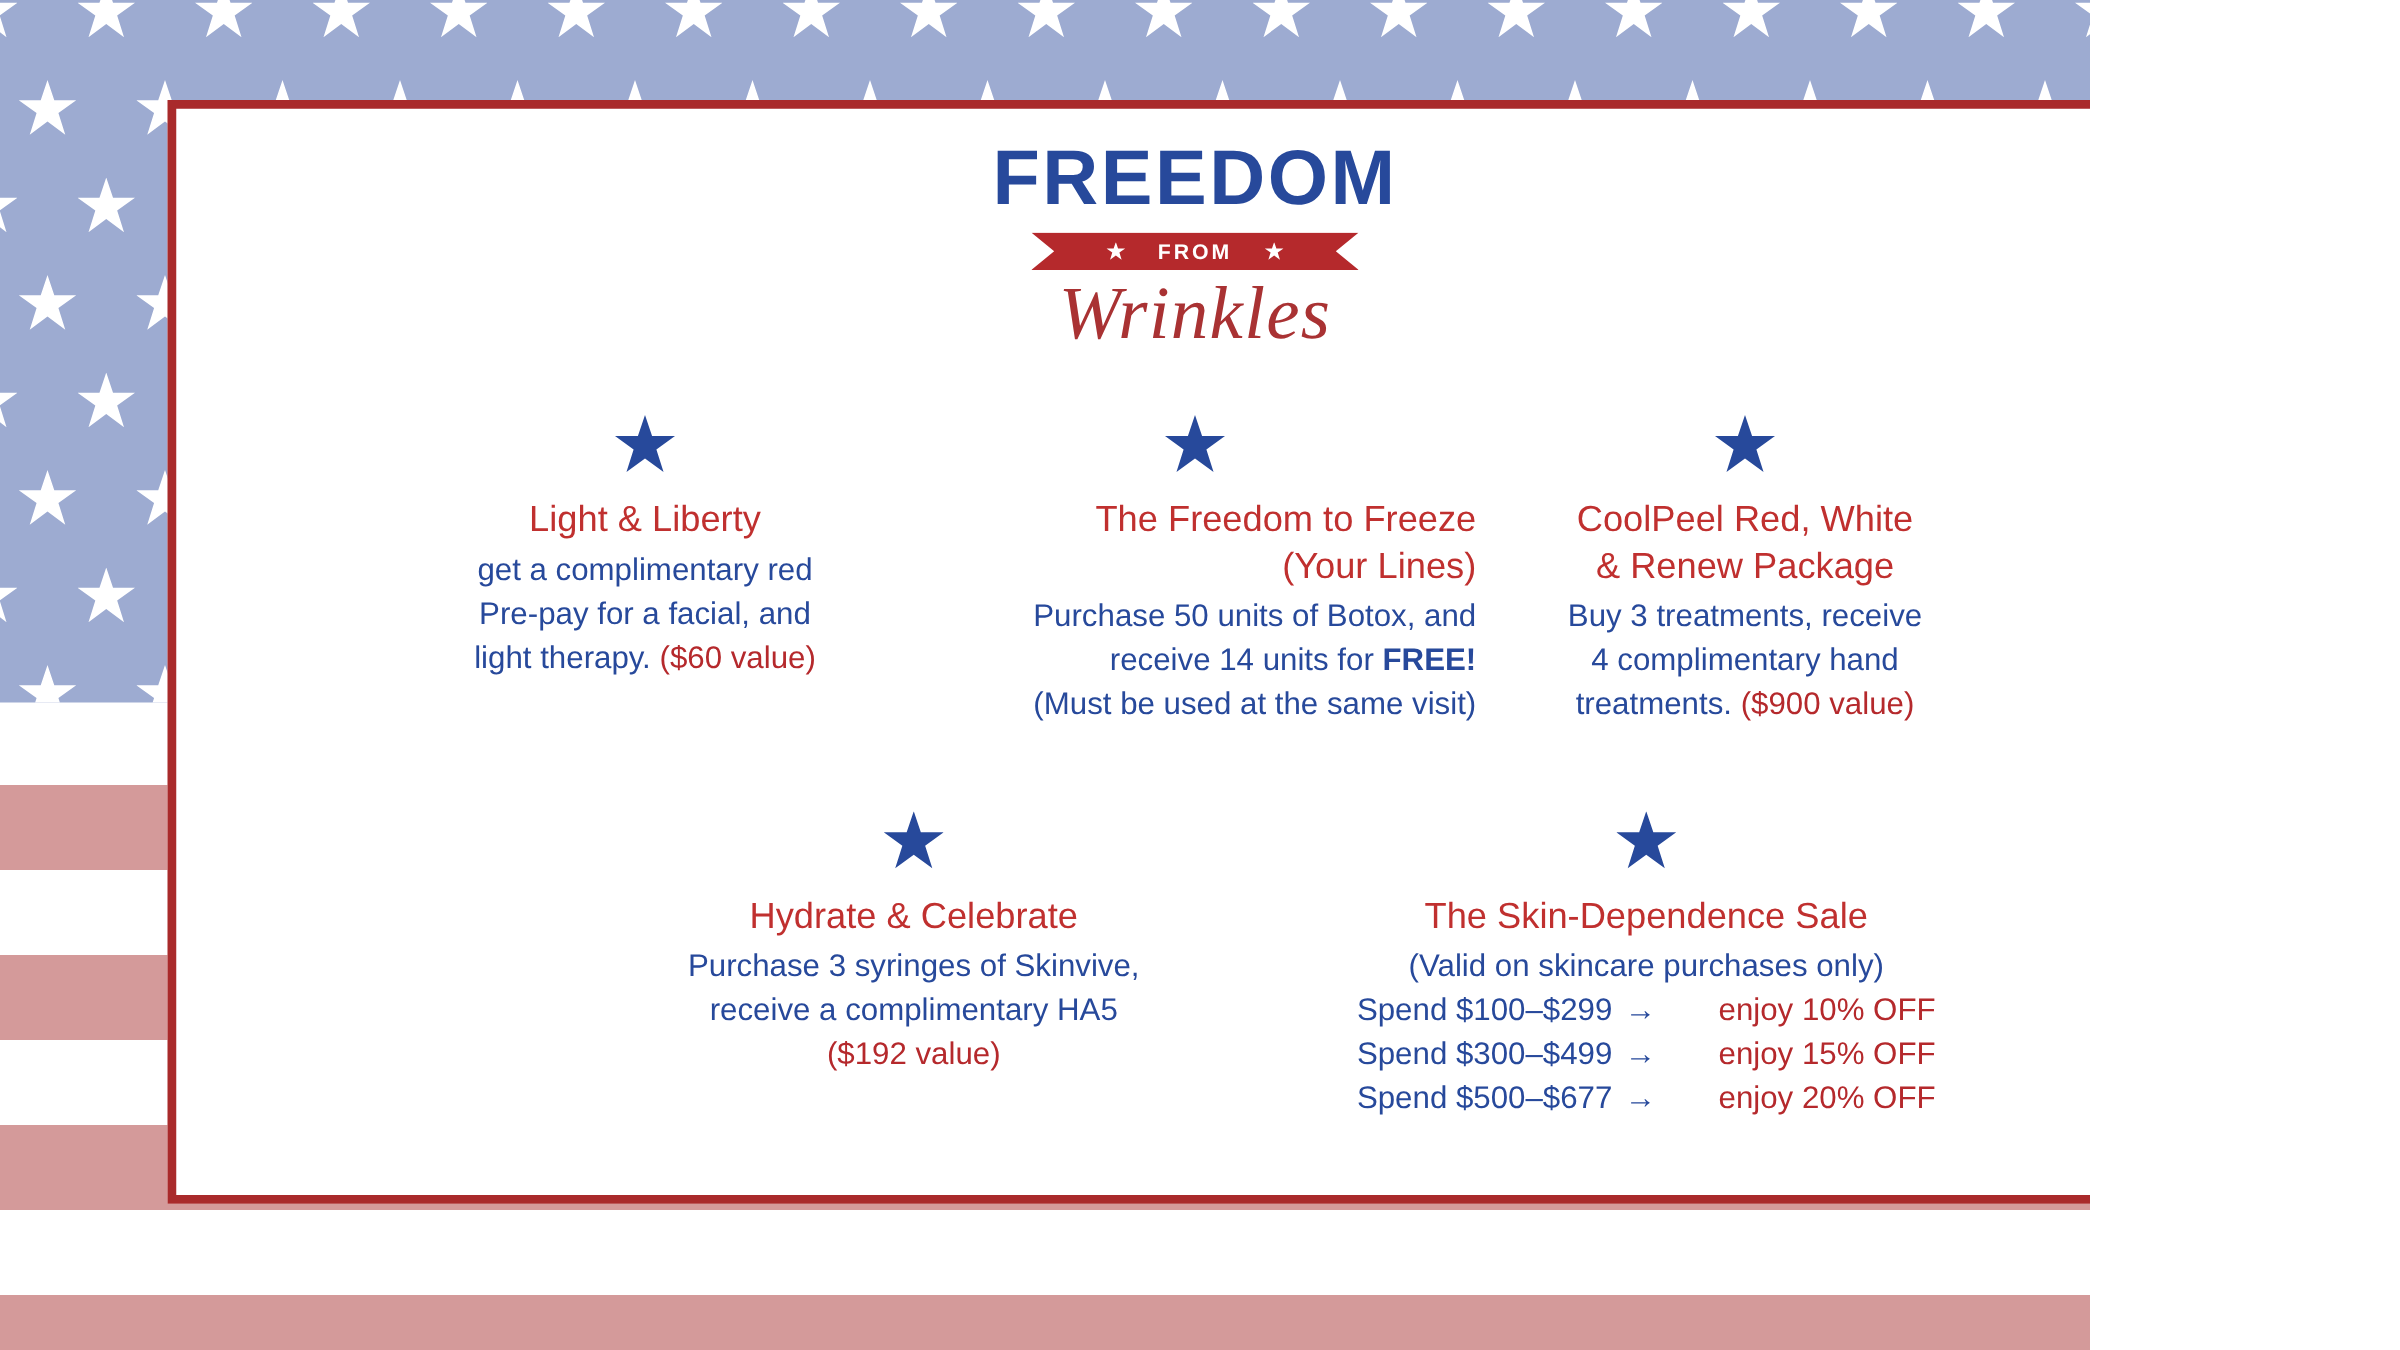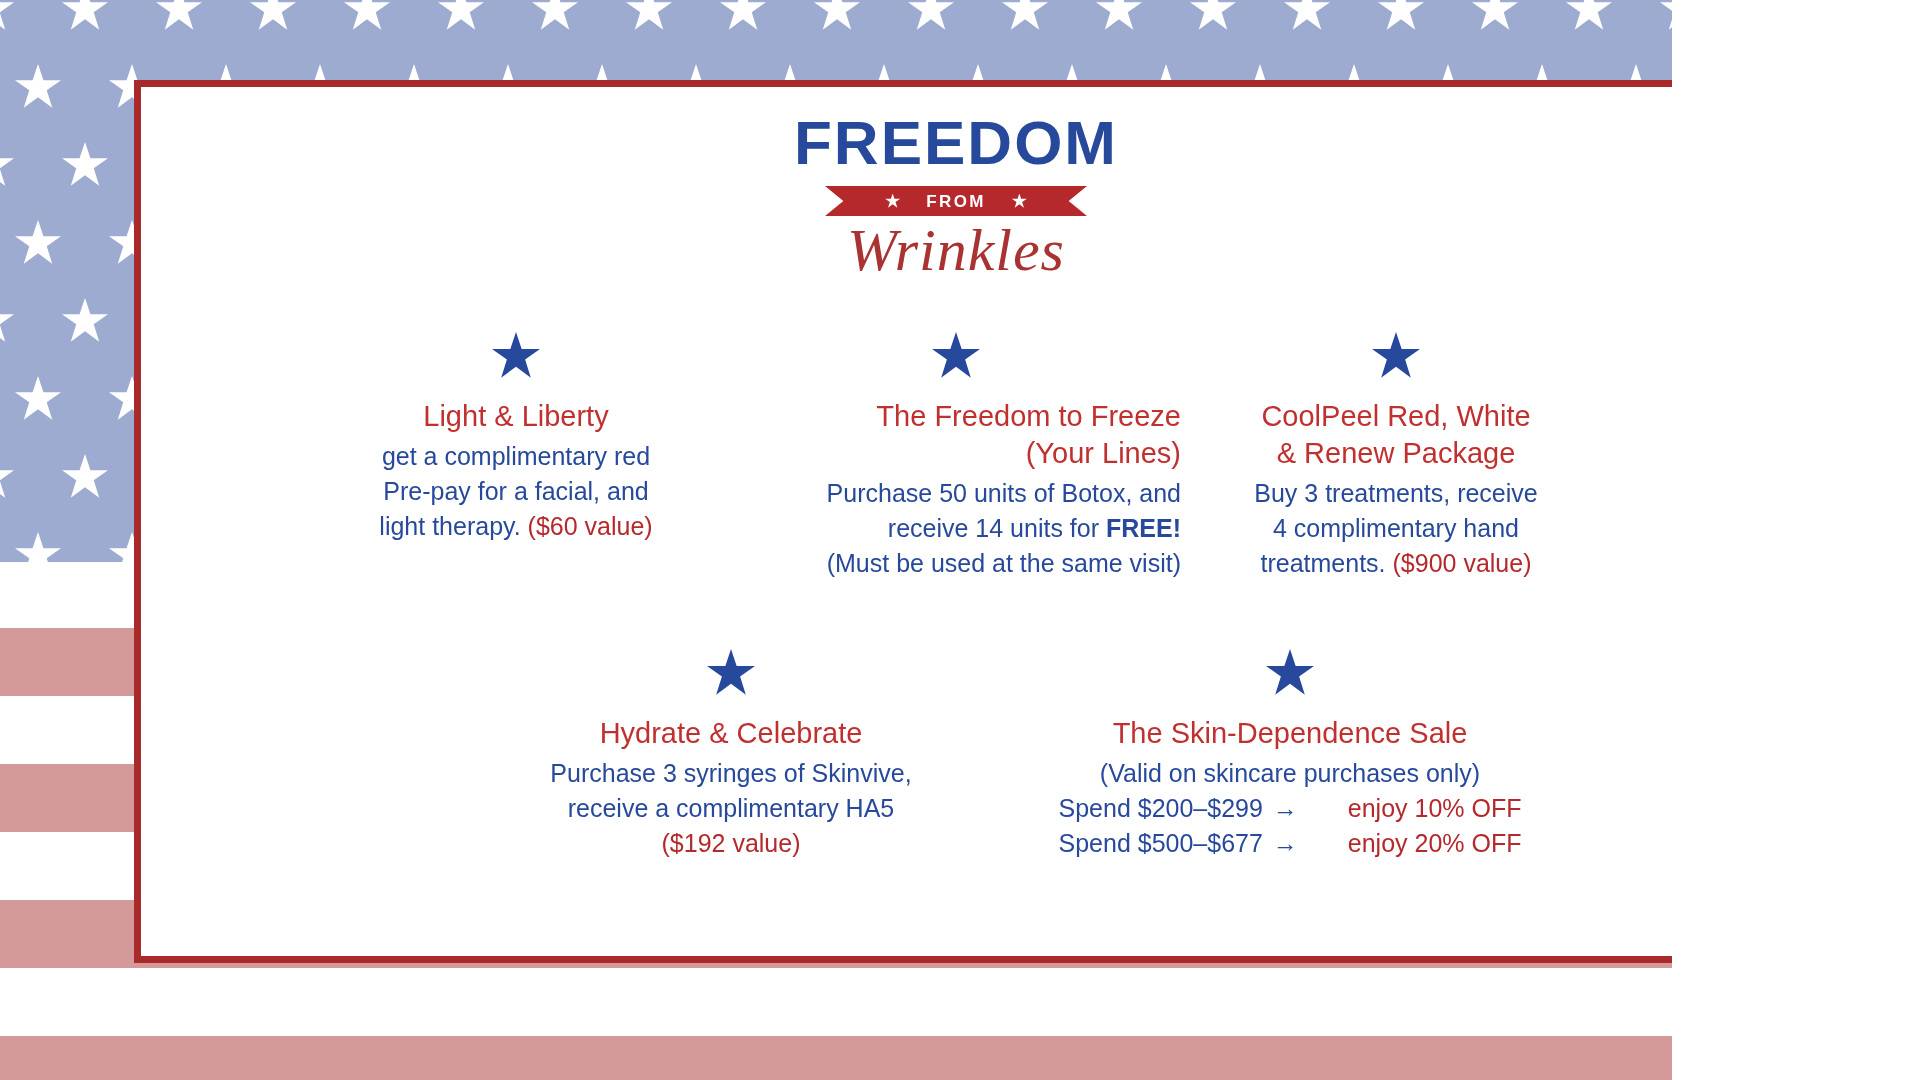--- a/index.html
+++ b/index.html
@@ -202,21 +202,21 @@
   }
 
   
   .col-1 { width: 400px; }
   .col-2 { width: 470px; text-align: right; }
   .col-3 { width: 400px; }
   .col-b1 { width: 470px; }
   .col-b2 { width: 520px; }
 
   .row-top   { justify-content: space-between; padding: 0 175px; box-sizing: border-box; }
-  .row-bottom{ justify-content: flex-start; padding-left: 355px; box-sizing: border-box; gap: 64px; }
+  .row-bottom{ justify-content: flex-start; padding-left: 355px; box-sizing: border-box; gap: 91px; }
 </style>
 </head>
 <body>
 
 <div id="poster">
 
   <div class="flag-stripes"></div>
   <div class="flag-white-top"></div>
   <div class="flag-canton" id="canton">
       <div class="bg-star" style="left: -32px; top: -14px;"></div>
@@ -449,21 +449,22 @@
             <div><span>receive a complimentary HA5</span></div>
             <div><span class="red">($192 value)</span></div>
           </div>
       </div>
 
       <div class="offer col-b2">
         <div class="offer-star"></div>
         <div class="offer-title">The Skin-Dependence Sale</div>
         <div class="offer-body">(Valid on skincare purchases only)</div>
         <div id="tier-list">
-            <div class="tier-line"><span>Spend $200–$299</span><span class="arrow"> → </span><span class="tier-off">enjoy 10% OFF</span></div>
+            <div class="tier-line"><span>Spend $100–$299</span><span class="arrow"> → </span><span class="tier-off">enjoy 10% OFF</span></div>
+            <div class="tier-line"><span>Spend $300–$499</span><span class="arrow"> → </span><span class="tier-off">enjoy 15% OFF</span></div>
             <div class="tier-line"><span>Spend $500–$677</span><span class="arrow"> → </span><span class="tier-off">enjoy 20% OFF</span></div>
           </div>
       </div>
 
     </div>
 
   </div>
 </div>
 
 </body></html>

